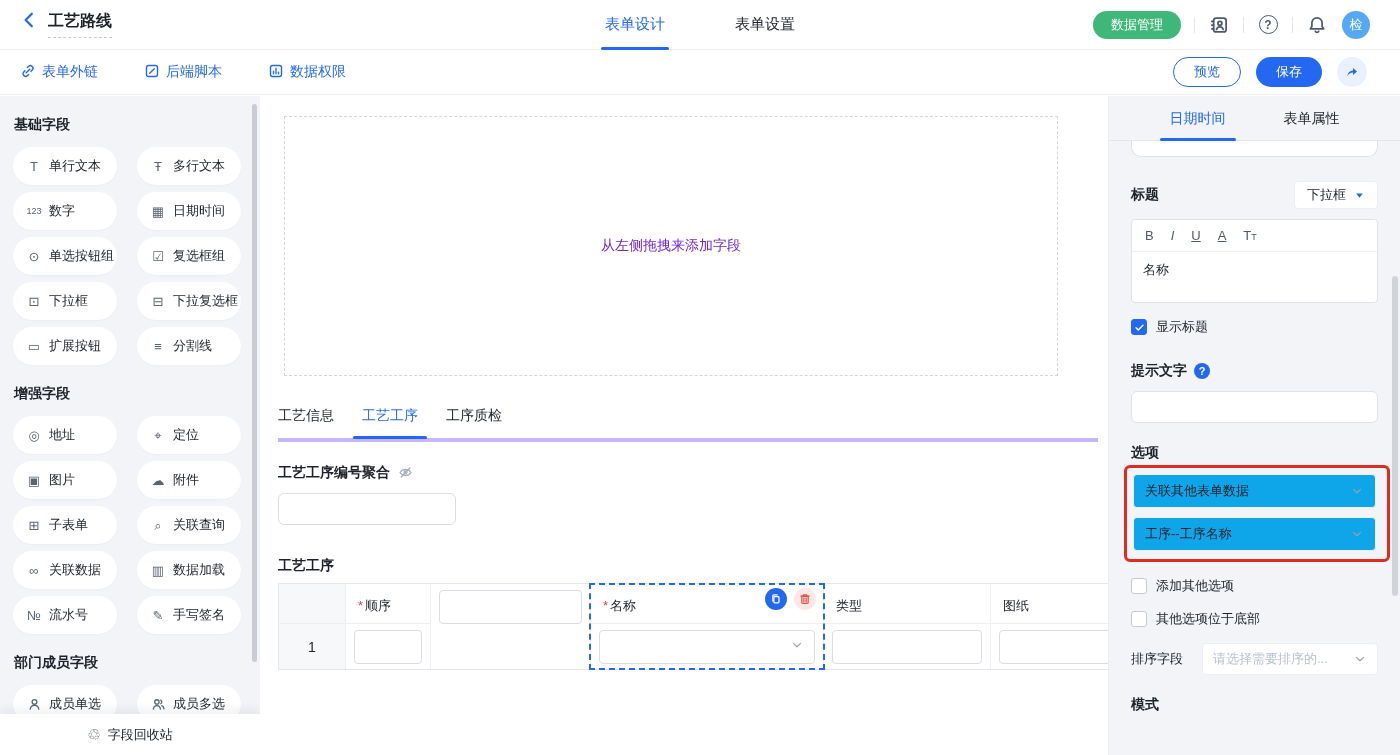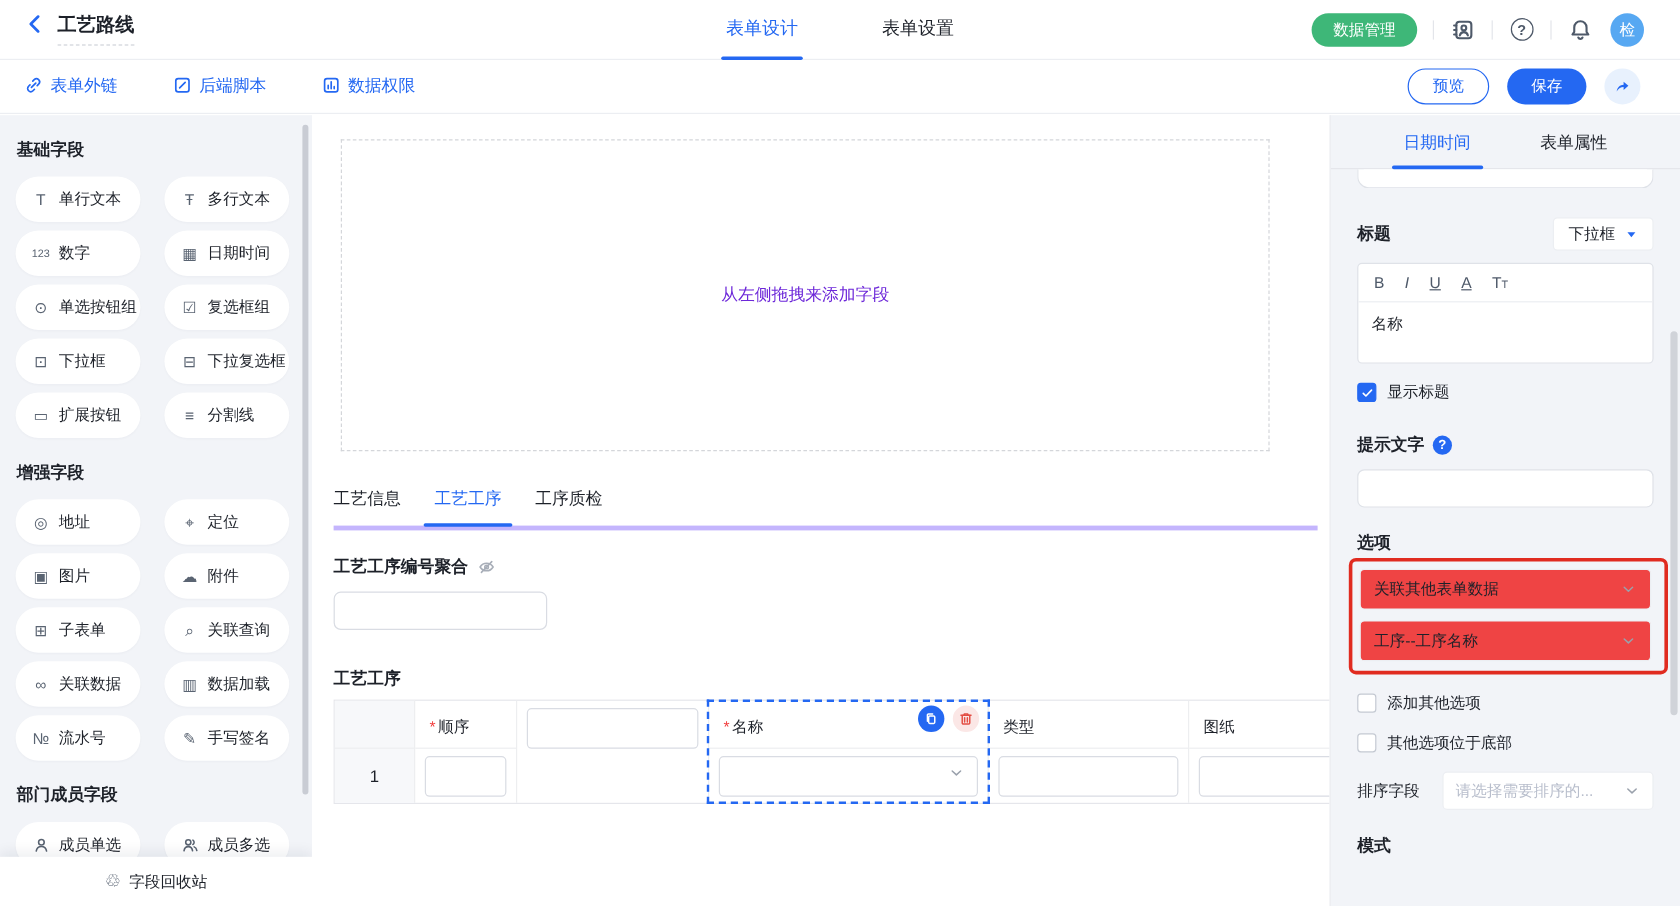--- a/index.html
+++ b/index.html
@@ -112,21 +112,21 @@
   .checkrow { display:flex; align-items:center; gap:9px; margin-top:15px; font-size:13px; cursor:pointer; }
   .cb { width:16px; height:16px; border-radius:3px; border:1px solid #c4c9d2; background:#fff; display:flex; align-items:center; justify-content:center; flex:none; }
   .cb.checked { background:#2468F2; border-color:#2468F2; color:#fff; }
   .cb svg { width:11px; height:11px; }
   .hint-row { margin-top:26px; gap:7px; }
   .qicon { width:16px; height:16px; border-radius:50%; background:#2468F2; color:#fff; font-size:11px; font-weight:bold; display:flex; align-items:center; justify-content:center; }
   .qicon::after { content:"?"; }
   .panel-input { margin-top:11px; width:100%; height:32px; background:#fff; border:1px solid #dfe2e8; border-radius:6px; }
   .sec-label { margin-top:21px; font-size:14px; font-weight:bold; }
   .red-annot { margin:3px -12px 0 -7px; border:3px solid #E02B20; border-radius:6px; padding:6px 11px 8px 6px; }
-  .psel { height:34px; background:#ef4444; border:1px solid #eceef2; border-radius:4px; display:flex; align-items:center; justify-content:space-between; padding:0 11px; font-size:13px; cursor:pointer; }
+  .psel { height:34px; background:#0ea5e9; border:1px solid #eceef2; border-radius:4px; display:flex; align-items:center; justify-content:space-between; padding:0 11px; font-size:13px; cursor:pointer; }
   .psel + .psel { margin-top:9px; }
   .psel .chev, .pselect .chev { width:14px; height:14px; color:#9aa1ac; display:inline-flex; }
   .psel svg, .pselect svg { width:14px; height:14px; }
   .sort-row { margin-top:15px; justify-content:space-between; }
   .plabel2 { font-size:13px; flex:none; }
   .pselect { width:176px; height:32px; background:#fff; border:1px solid #eceef2; border-radius:4px; display:flex; align-items:center; justify-content:space-between; padding:0 10px; cursor:pointer; }
   .pselect .ph { font-size:13px; color:#b8becc; white-space:nowrap; overflow:hidden; text-overflow:ellipsis; max-width:130px; }
   .panel-scroll { position:absolute; top:180px; right:2px; width:6px; height:320px; background:#d0d3d9; border-radius:3px; }
 </style>
 </head>

